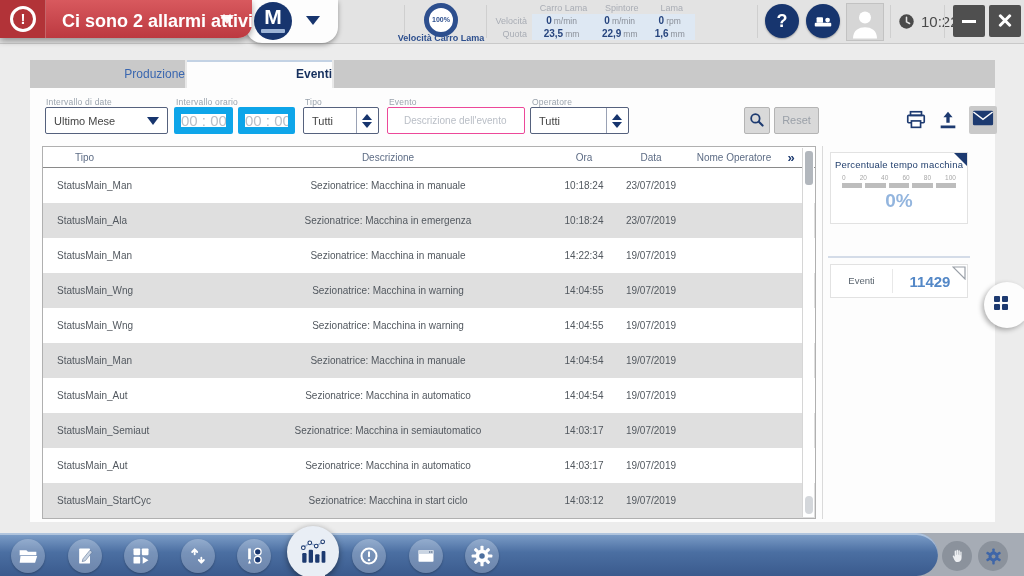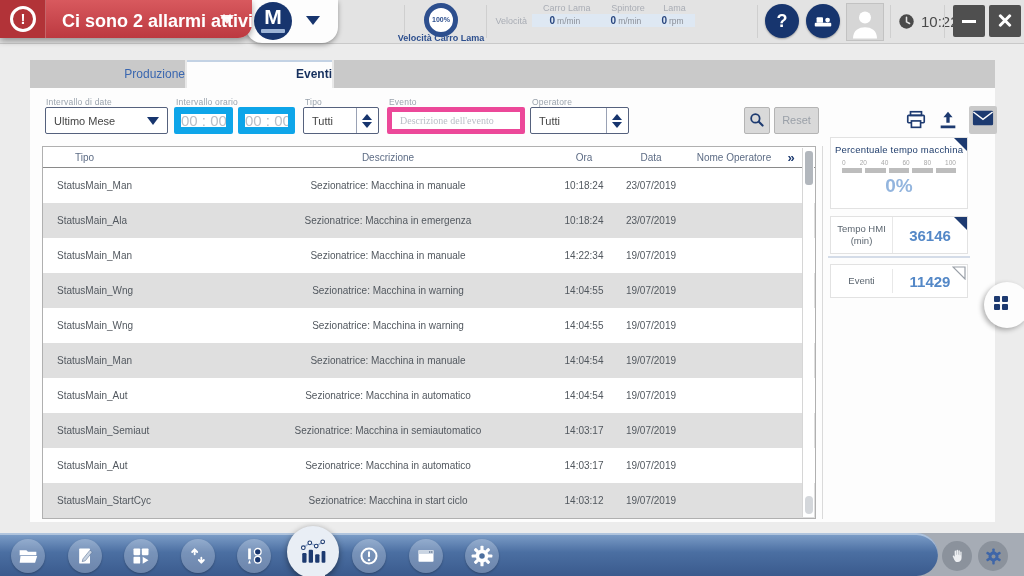--- a/index.html
+++ b/index.html
@@ -56,21 +56,21 @@
   
   .flabel { position:absolute; font-size:8.5px; color:#9aa3ad; letter-spacing:.2px; }
   .fctrl { position:absolute; top:107px; height:27px; background:#fff; border-radius:2px; font-size:11px; color:#444; }
   .sel { border:1px solid #55617d; display:flex; align-items:center; padding-left:8px; }
   .sel .seltext { flex:1; }
   .sel-caret { border-left:6px solid transparent; border-right:6px solid transparent; border-top:8px solid #17356e; margin-right:8px; }
   .spinner { display:flex; flex-direction:column; justify-content:center; gap:2px; padding:0 6px 0 5px; border-left:1px solid #9aa2b5; height:100%; }
   .spin-up { border-left:5px solid transparent; border-right:5px solid transparent; border-bottom:6px solid #17356e; }
   .spin-dn { border-left:5px solid transparent; border-right:5px solid transparent; border-top:6px solid #17356e; }
   .tinput { border:7px solid #0ea5e9; text-align:left; color:#b9bec6; font-family:"Liberation Sans",sans-serif; font-size:15px; }
-  .einput { border:5px solid #ec4899; padding:0 8px; width:138px; font-family:Liberation Serif, serif; font-size:10px; color:#444; }
+  .einput { border:1px solid #ec4899; padding:0 16px; width:138px; font-family:Liberation Sans, sans-serif; font-size:10px; color:#444; }
   .einput::placeholder { color:#b9bec6; }
   .fbtn { position:absolute; top:107px; height:27px; background:#d9d9d9; border:1px solid #b4b4b4; border-radius:2px; }
   .reset-btn { font-size:11px; color:#9aa0a8; text-align:center; line-height:25px; }
   .io-icons { position:absolute; top:106px; display:flex; align-items:center; gap:10px; }
   .mailbox { background:#c9c9c9; border-radius:2px; padding:3px; }
 
   
   .etable { position:absolute; left:42px; top:146px; width:774px; height:373px; background:#fff; border:1px solid #b0b0b0; }
   .ehead { display:flex; height:21px; border-bottom:1px solid #8a8a8a; align-items:center; font-size:10px; color:#5d6c85; }
   .erow { display:flex; height:35px; align-items:center; font-size:10px; color:#52585f; }
@@ -150,20 +150,26 @@
           <th>Carro Lama</th>
           <th>Spintore</th>
           <th>Lama</th>
         </tr>
         <tr>
           <td class="rowlab">Velocità</td>
           <td><span class="val">0</span><span class="unit">m/min</span></td>
           <td><span class="val">0</span><span class="unit">m/min</span></td>
           <td><span class="val">0</span><span class="unit">rpm</span></td>
         </tr>
+        <tr>
+          <td class="rowlab">Quota</td>
+          <td><span class="val">23,5</span><span class="unit">mm</span></td>
+          <td><span class="val">22,9</span><span class="unit">mm</span></td>
+          <td><span class="val">1,6</span><span class="unit">mm</span></td>
+        </tr>
       </tbody>
         </table>
     </div>
 
     <div class="vdiv" style="left:757px"></div>
 
     <div class="circle-btn" style="left:765px">
       <span class="q-glyph">?</span>
     </div>
     <div class="circle-btn" style="left:806px">
@@ -347,46 +353,41 @@
     </div>
 
     <div class="scrolltrack">
       <div class="scrollthumb"></div>
       <div class="scrollcap"></div>
     </div>
   </div>
 
   <div class="side-div"></div>
 
-  <div class="card" style="top:137px; height:72px">
+  <div class="card" style="top:152px; height:72px">
     <div class="corner-tri"></div>
     <div class="card-title">Percentuale tempo macchina</div>
     <div class="scale-nums">
       <span>0</span>
       <span>20</span>
       <span>40</span>
       <span>60</span>
       <span>80</span>
       <span>100</span>
     </div>
     <div class="scale-bars">
         <i></i>
         <i></i>
         <i></i>
         <i></i>
         <i></i>
       </div>
     <div class="pct-val">0%</div>
   </div>
 
-  <div class="card kpi" style="top:216px; height:38px">
-    <div class="corner-tri"></div>
-    <div class="kpi-label">Tempo HMI (min)</div>
-    <div class="kpi-value">36146</div>
-  </div>
 
   <div class="side-hr"></div>
 
   <div class="card kpi" style="top:264px; height:34px">
     <svg width="14" height="14" viewBox="0 0 14 14" style="position:absolute; top:1px; right:1px">
       <polygon points="1,1 13,1 13,13" fill="#fff" stroke="#9aa0a8" stroke-width="1.2"></polygon>
     </svg>
     <div class="kpi-label">Eventi</div>
     <div class="kpi-value">11429</div>
   </div>

